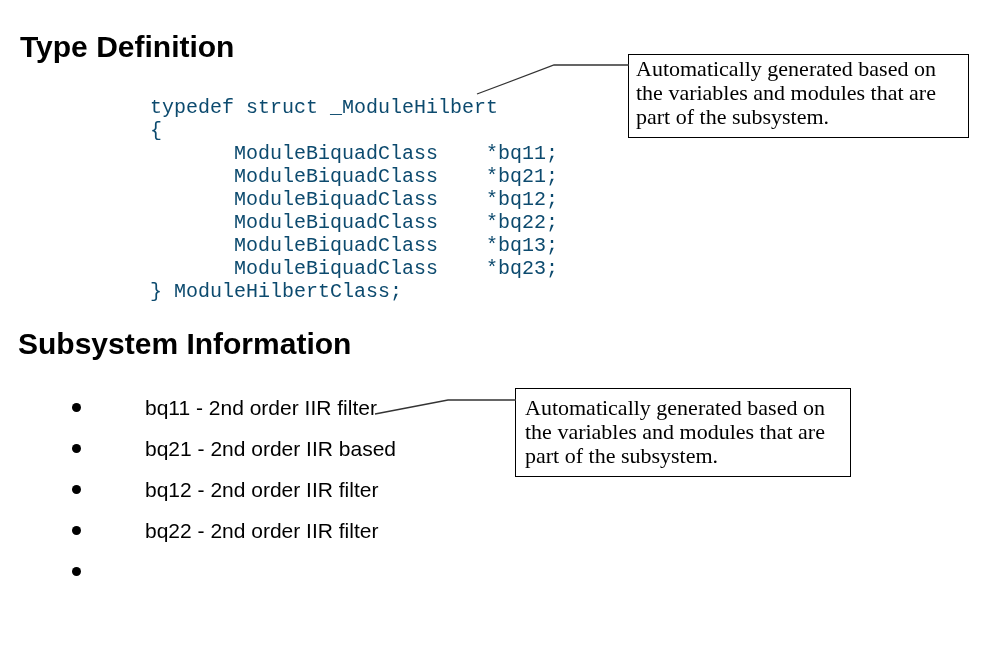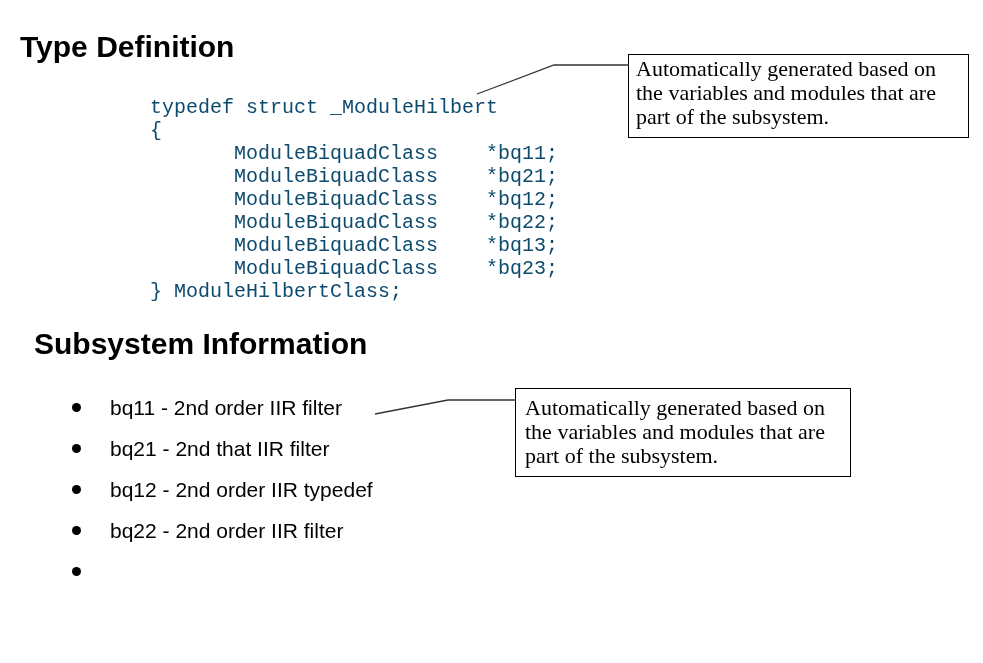--- a/index.html
+++ b/index.html
@@ -16,21 +16,21 @@
   .heading {
     position: absolute;
     font-family: "Liberation Sans", sans-serif;
     font-weight: bold;
     font-size: 30px;
     line-height: 34px;
     color: #000000;
     white-space: nowrap;
   }
   #heading-type { left: 20px; top: 30px; }
-  #heading-subsystem { left: 34px; top: 327px; }
+  #heading-subsystem { left: 18px; top: 327px; }
   .code {
     position: absolute;
     left: 150px;
     top: 96px;
     font-family: "Liberation Mono", monospace;
     font-size: 20px;
     line-height: 23px;
     white-space: pre;
     color: #0c4a6e;
   }
@@ -56,20 +56,21 @@
   }
   .bullet-list li {
     display: flex;
     align-items: center;
     height: 23px;
     margin-bottom: 18px;
     font-family: "Liberation Sans", sans-serif;
     font-size: 21px;
     color: #000000;
     white-space: nowrap;
+    gap: 35px;
   }
   .dot {
     width: 9px;
     height: 9px;
     border-radius: 50%;
     background: #000000;
     margin-right: 29px;
     flex: 0 0 auto;
   }
   .leaders {
@@ -106,25 +107,25 @@
 
   <h1 class="heading" id="heading-subsystem">Subsystem Information</h1>
 
   <ul class="bullet-list">
     <li>
       <span class="dot"></span>
       <span>bq11 - 2nd order IIR filter</span>
     </li>
     <li>
       <span class="dot"></span>
-      <span>bq21 - 2nd that IIR filter</span>
+      <span>bq21 - 2nd order IIR based</span>
     </li>
     <li>
       <span class="dot"></span>
-      <span>bq12 - 2nd order IIR typedef</span>
+      <span>bq12 - 2nd order IIR filter</span>
     </li>
     <li>
       <span class="dot"></span>
       <span>bq22 - 2nd order IIR filter</span>
     </li>
     <li>
       <span class="dot"></span>
     </li>
   </ul>
 

